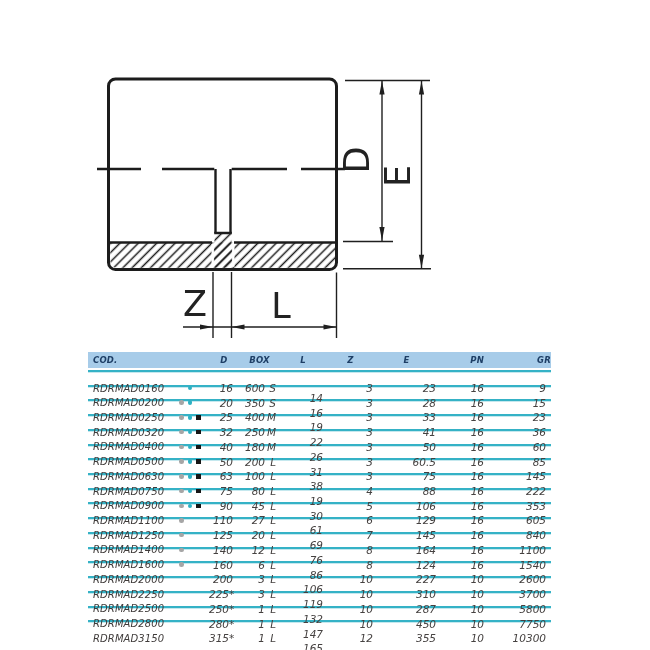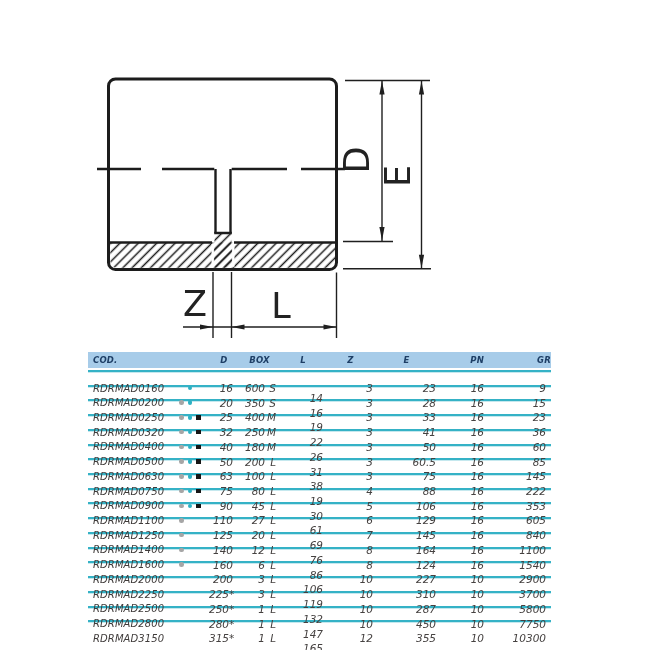--- a/index.html
+++ b/index.html
@@ -391,21 +391,21 @@
           </div>
       <div class="cell num d">200</div>
       <div class="cell box">
         <span class="bn">3</span>
         <span class="bu">L</span>
       </div>
       <div class="cell num l">106</div>
       <div class="cell num z">10</div>
       <div class="cell num e">227</div>
       <div class="cell num pn">10</div>
-      <div class="cell num gr">2900</div>
+      <div class="cell num gr">2600</div>
     </div>
 
     <div class="row grid-row">
       <div class="cell cod">RDRMAD2250</div>
       <div class="cell marks">
             <span class="mark empty"></span>
             <span class="mark empty"></span>
             <span class="mark empty"></span>
           </div>
       <div class="cell num d">225*</div>

